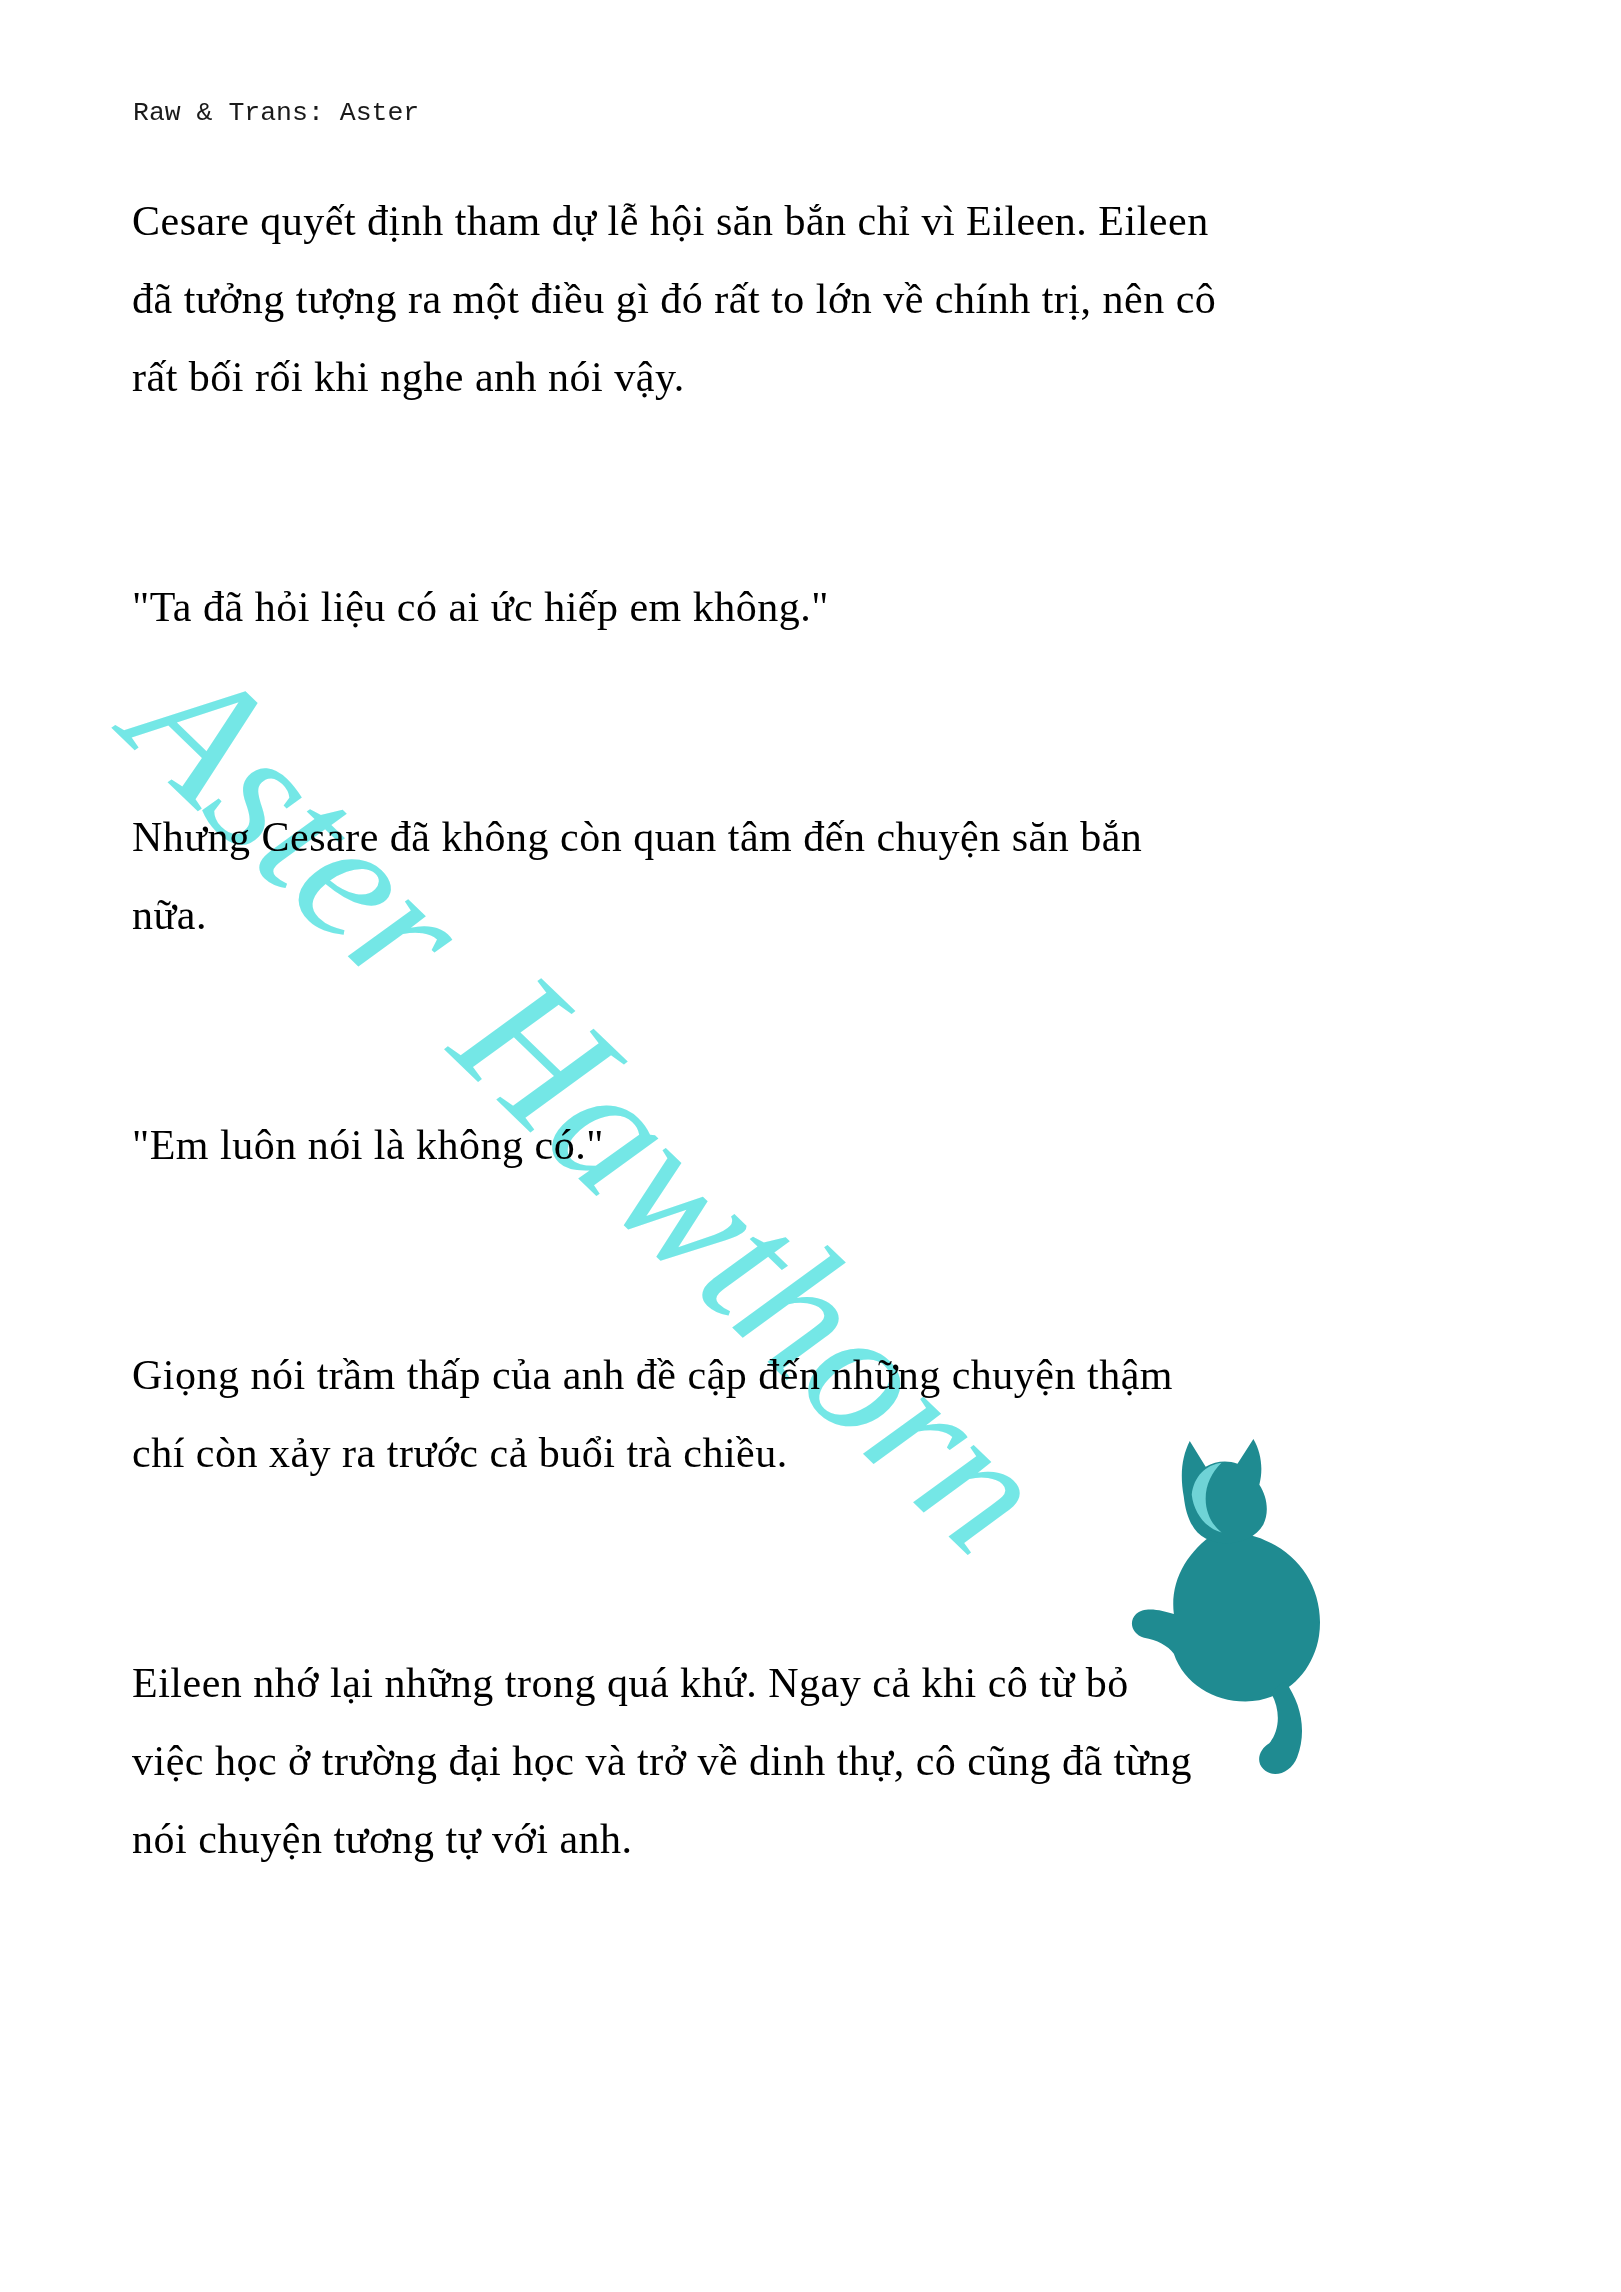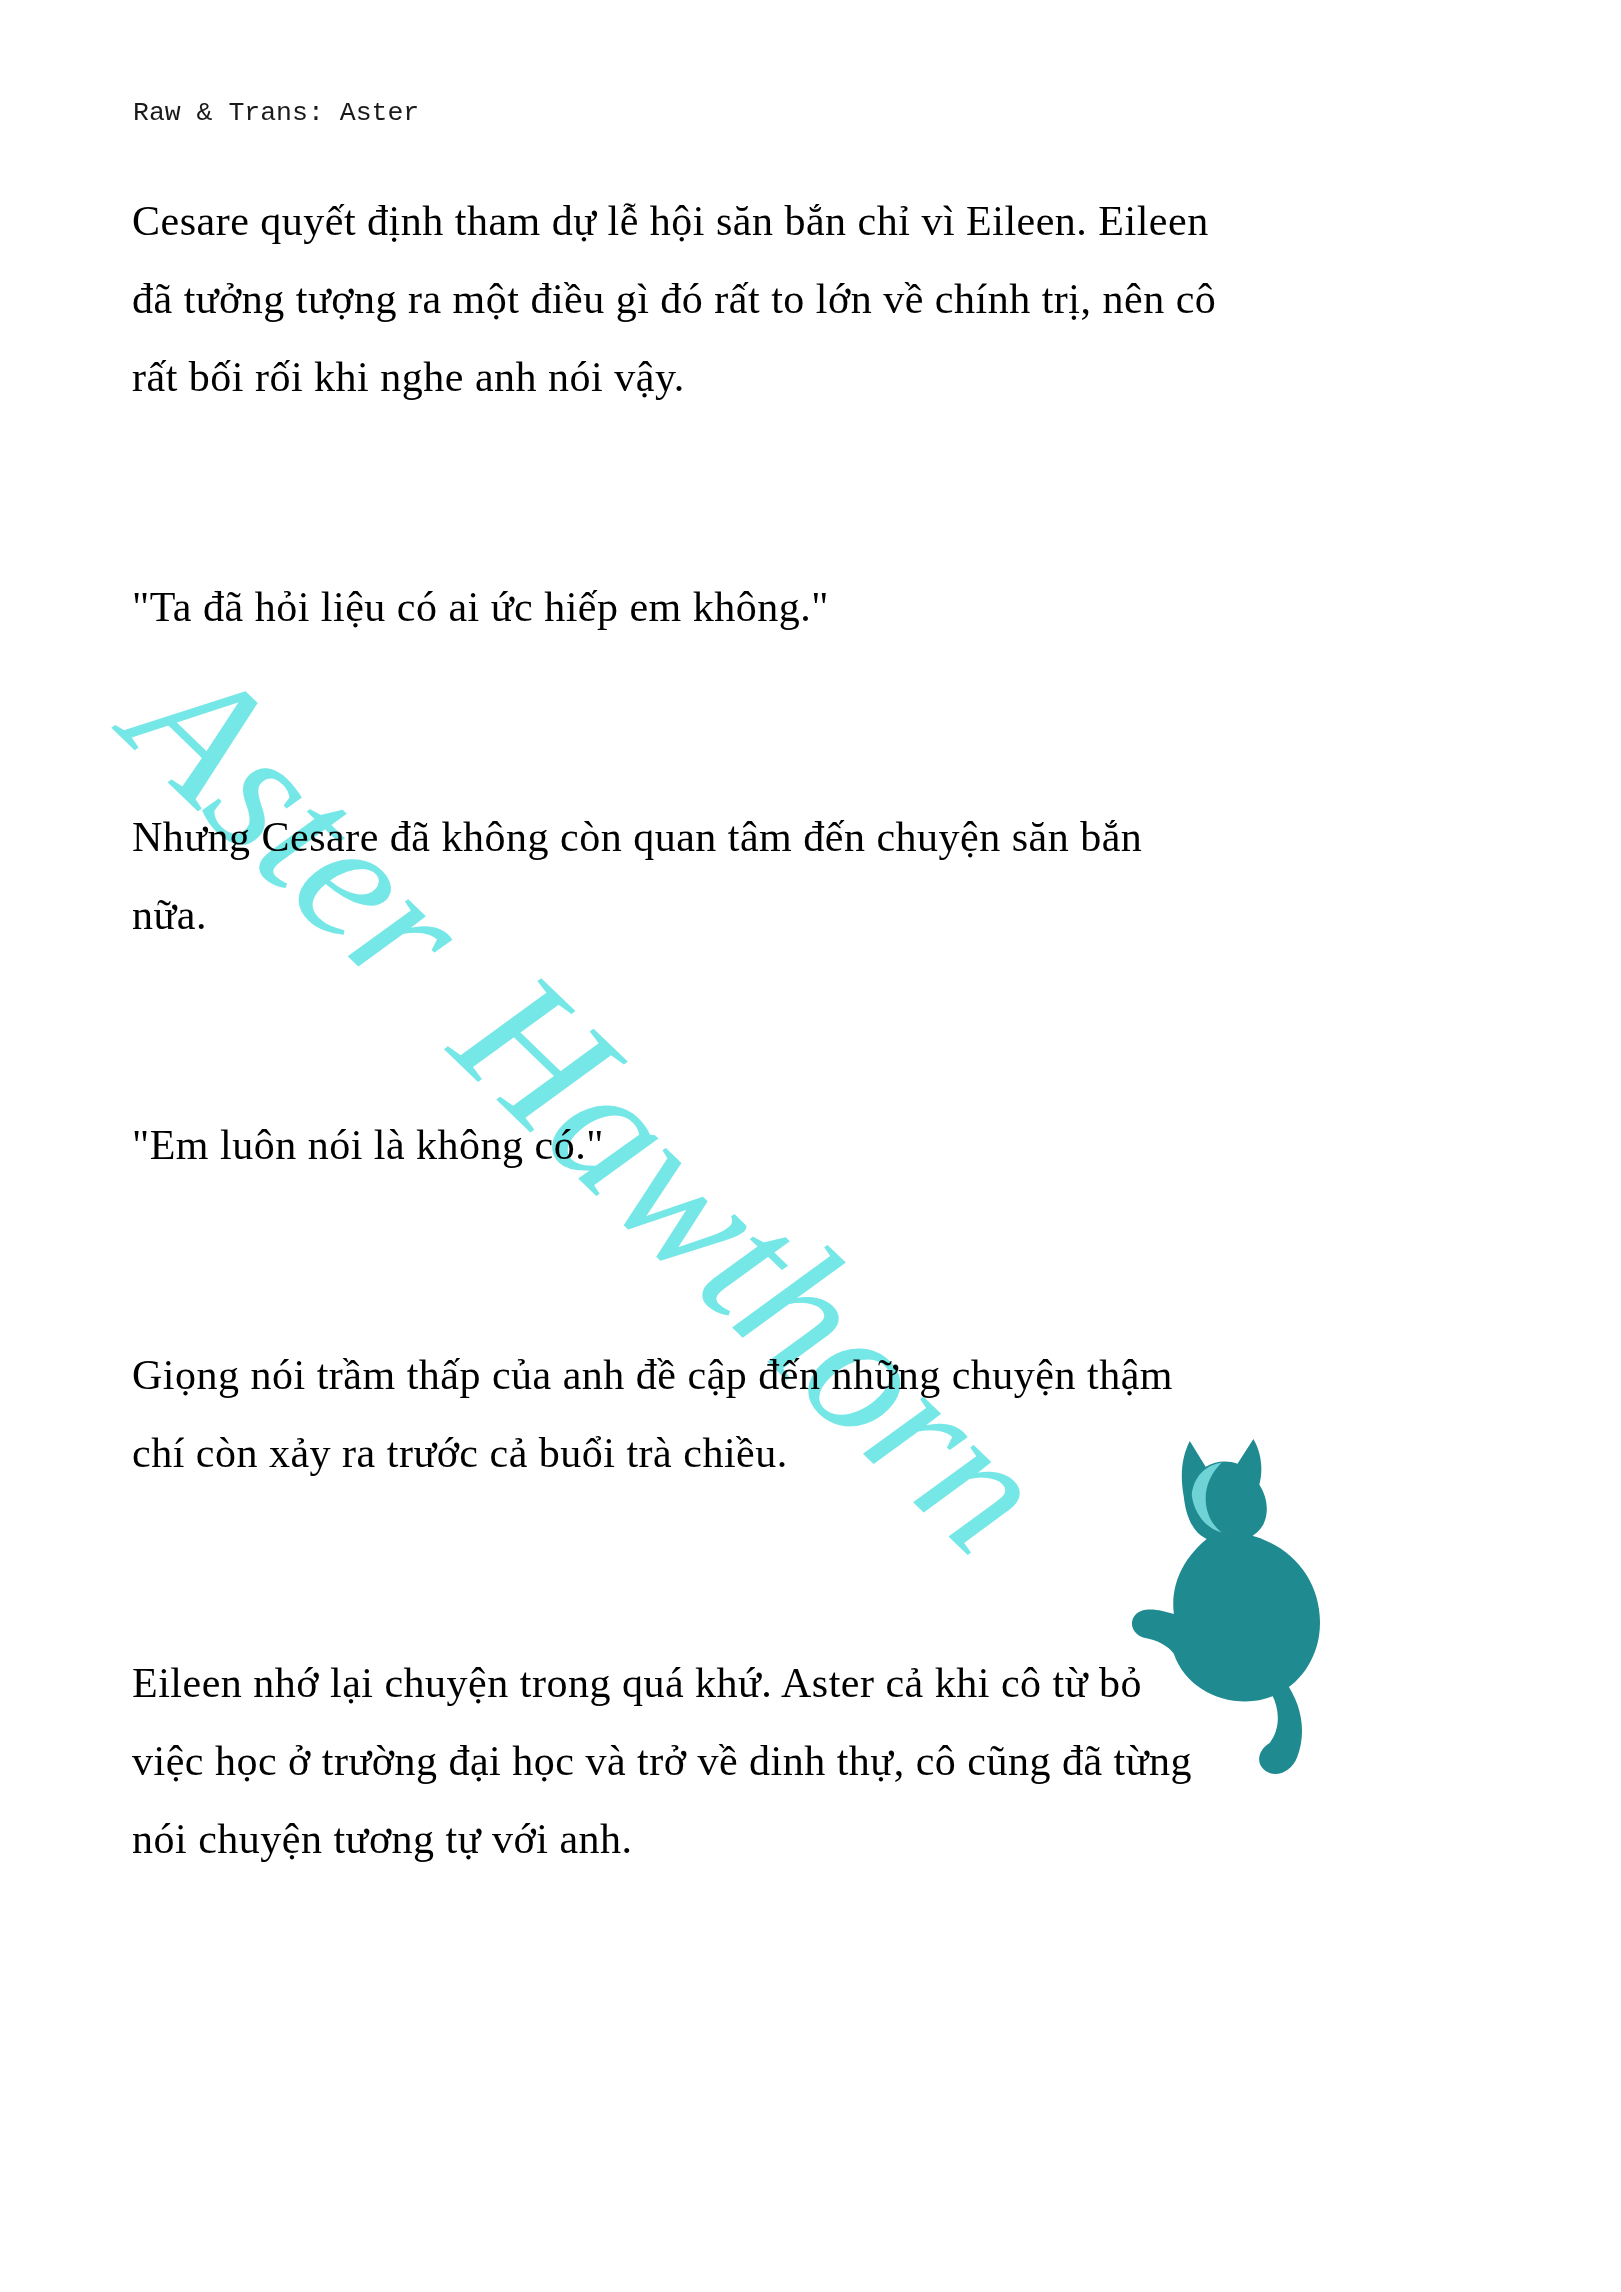--- a/index.html
+++ b/index.html
@@ -83,19 +83,19 @@
   <div class="content">
     <p>Cesare quyết định tham dự lễ hội săn bắn chỉ vì Eileen. Eileen
 đã tưởng tượng ra một điều gì đó rất to lớn về chính trị, nên cô
 rất bối rối khi nghe anh nói vậy.</p>
     <p>"Ta đã hỏi liệu có ai ức hiếp em không."</p>
     <p>Nhưng Cesare đã không còn quan tâm đến chuyện săn bắn
 nữa.</p>
     <p>"Em luôn nói là không có."</p>
     <p>Giọng nói trầm thấp của anh đề cập đến những chuyện thậm
 chí còn xảy ra trước cả buổi trà chiều.</p>
-    <p>Eileen nhớ lại chuyện trong quá khứ. Aster cả khi cô từ bỏ
+    <p>Eileen nhớ lại những trong quá khứ. Ngay cả khi cô từ bỏ
 việc học ở trường đại học và trở về dinh thự, cô cũng đã từng
 nói chuyện tương tự với anh.</p>
   </div>
 
 </div>
 
 
 </body></html>

